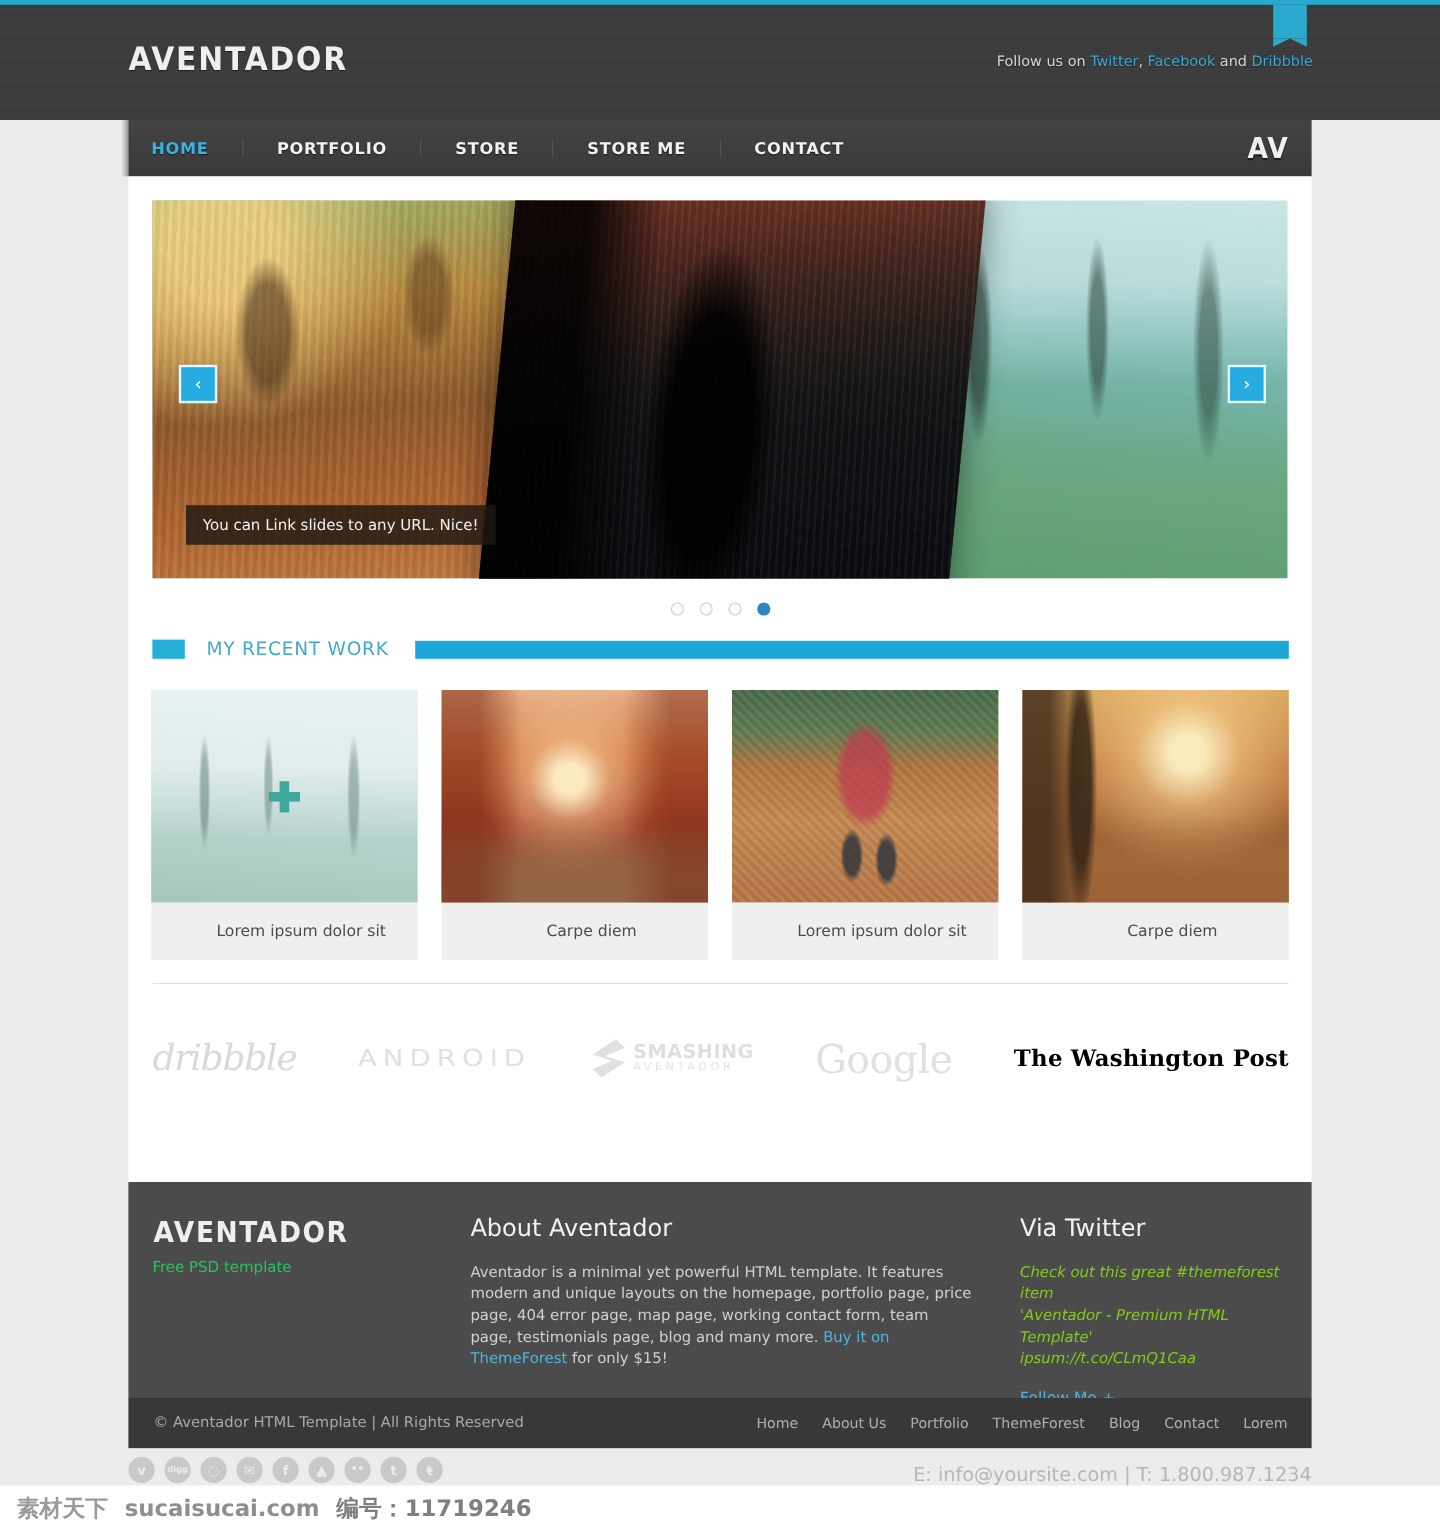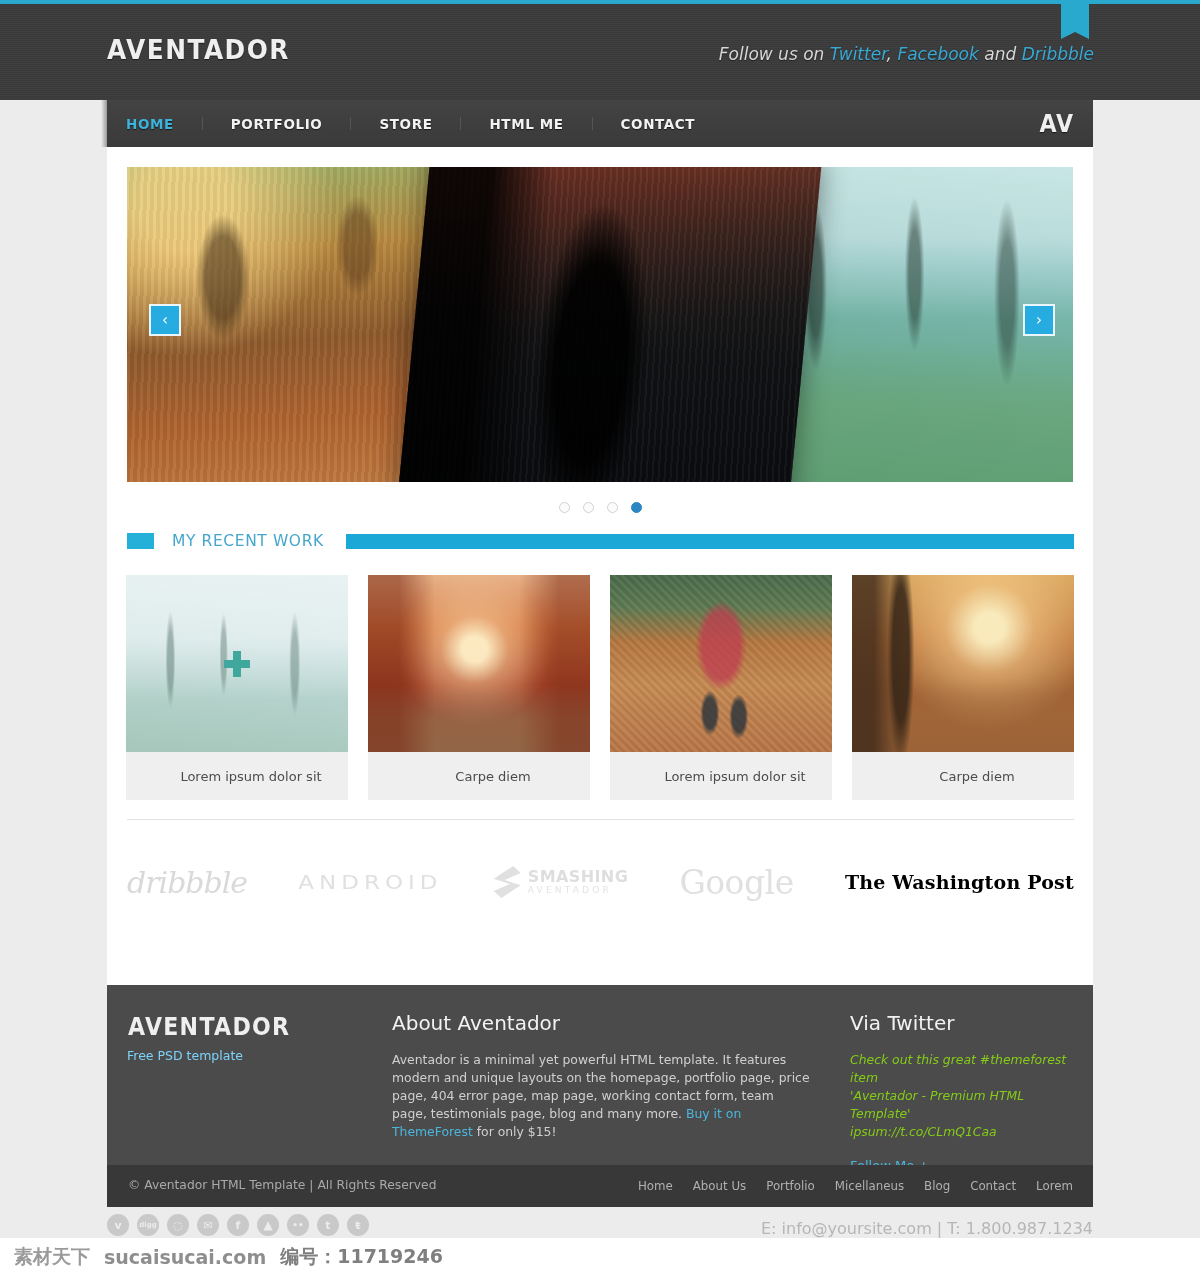--- a/index.html
+++ b/index.html
@@ -22,21 +22,21 @@
   .topband-inner { position: relative; width: 1200px; height: 100%; }
   .logo {
     position: absolute; left: 107px; top: 30px;
     font-family: "DejaVu Sans", sans-serif;
     font-weight: bold; font-size: 27px; letter-spacing: 1.6px;
     color: #efefef; transform: scaleX(.92); transform-origin: left center;
     text-shadow: 0 1px 1px rgba(0,0,0,.55);
   }
   .follow {
     position: absolute; right: 106px; top: 40px;
-    font-style: italic; font-size: 17px; color: #d8d8d8;
+    font-size: 12px; color: #d8d8d8;
     text-shadow: 0 1px 1px rgba(0,0,0,.5);
     margin-left: 48px;
   }
   .follow a { color: #39a9d4; text-decoration: none; }
   .ribbon {
     position: absolute; right: 111px; top: 0; width: 28px; height: 28px;
     background: #2aa9cf;
   }
   .ribbon:after {
     content: ""; position: absolute; left: 0; bottom: -7px;
@@ -270,21 +270,21 @@
   
   .footer {
     position: absolute; left: 107px; top: 985px; width: 986px; height: 180px;
     background: #4b4b4b;
   }
   .f-logo {
     position: absolute; left: 21px; top: 28px;
     font-size: 24px; font-weight: bold; color: #efefef; letter-spacing: 1.4px;
     transform: scaleX(.92); transform-origin: left center;
   }
-  .f-sub { position: absolute; left: 20px; top: 63px; font-size: 12.5px; color: #7dd3fc; }
+  .f-sub { position: absolute; left: 20px; top: 63px; font-size: 12.5px; color: #22c55e; }
   .f-col2 { position: absolute; left: 285px; top: 26px; width: 420px; }
   .f-col3 { position: absolute; left: 743px; top: 26px; width: 230px; }
   .f-h { font-size: 20px; color: #f2f2f2; font-weight: normal; margin-bottom: 16px; }
   .f-p { font-size: 12.4px; line-height: 18px; color: #d0d0d0; }
   .f-p a { color: #4bb6dd; text-decoration: none; }
   .f-tweet { font-size: 12.4px; line-height: 18px; color: #84cc16; font-style: italic; }
   .f-follow {
     display: inline-block; margin-top: 17px;
     font-size: 13px; color: #4bb6dd; text-decoration: none;
   }
@@ -353,41 +353,42 @@
 
   <div class="navshadow"></div>
   <div class="navwrap">
     <div class="nav">
       <a href="#" class="active">HOME</a>
       <span class="sep"></span>
       <a href="#">PORTFOLIO</a>
       <span class="sep"></span>
       <a href="#">STORE</a>
       <span class="sep"></span>
-      <a href="#">HTML ME</a>
+      <a href="#">STORE ME</a>
       <span class="sep"></span>
       <a href="#">CONTACT</a>
       <div class="monogram">AV</div>
     </div>
   </div>
 
   <div class="stage">
 
     <div class="slider">
       <div class="slide-img">
         <div class="sl-a"></div>
         <div class="sl-c"></div>
         <div class="sl-b"></div>
       </div>
       <div class="slider-arrow arrow-prev">
         <span>‹</span>
       </div>
       <div class="slider-arrow arrow-next">
         <span>›</span>
       </div>
+      <div class="slide-caption">You can Link slides to any URL. Nice!</div>
     </div>
 
     <div class="dots">
       <span class="dot"></span>
       <span class="dot"></span>
       <span class="dot"></span>
       <span class="dot active"></span>
     </div>
 
     <div class="sec-head">
@@ -453,21 +454,21 @@
       <a href="#" class="f-follow">Follow Me +</a>
     </div>
   </div>
 
   <div class="fbar">
     <div class="fbar-copy">© Aventador HTML Template | All Rights Reserved</div>
     <div class="fbar-nav">
       <a href="#">Home</a>
       <a href="#">About Us</a>
       <a href="#">Portfolio</a>
-      <a href="#">Micellaneus</a>
+      <a href="#">ThemeForest</a>
       <a href="#">Blog</a>
       <a href="#">Contact</a>
       <a href="#">Lorem</a>
     </div>
   </div>
 
   <div class="fbottom">
     <div class="socials">
       <span class="soc">v</span>
       <span class="soc" style="font-size:7px">digg</span>

